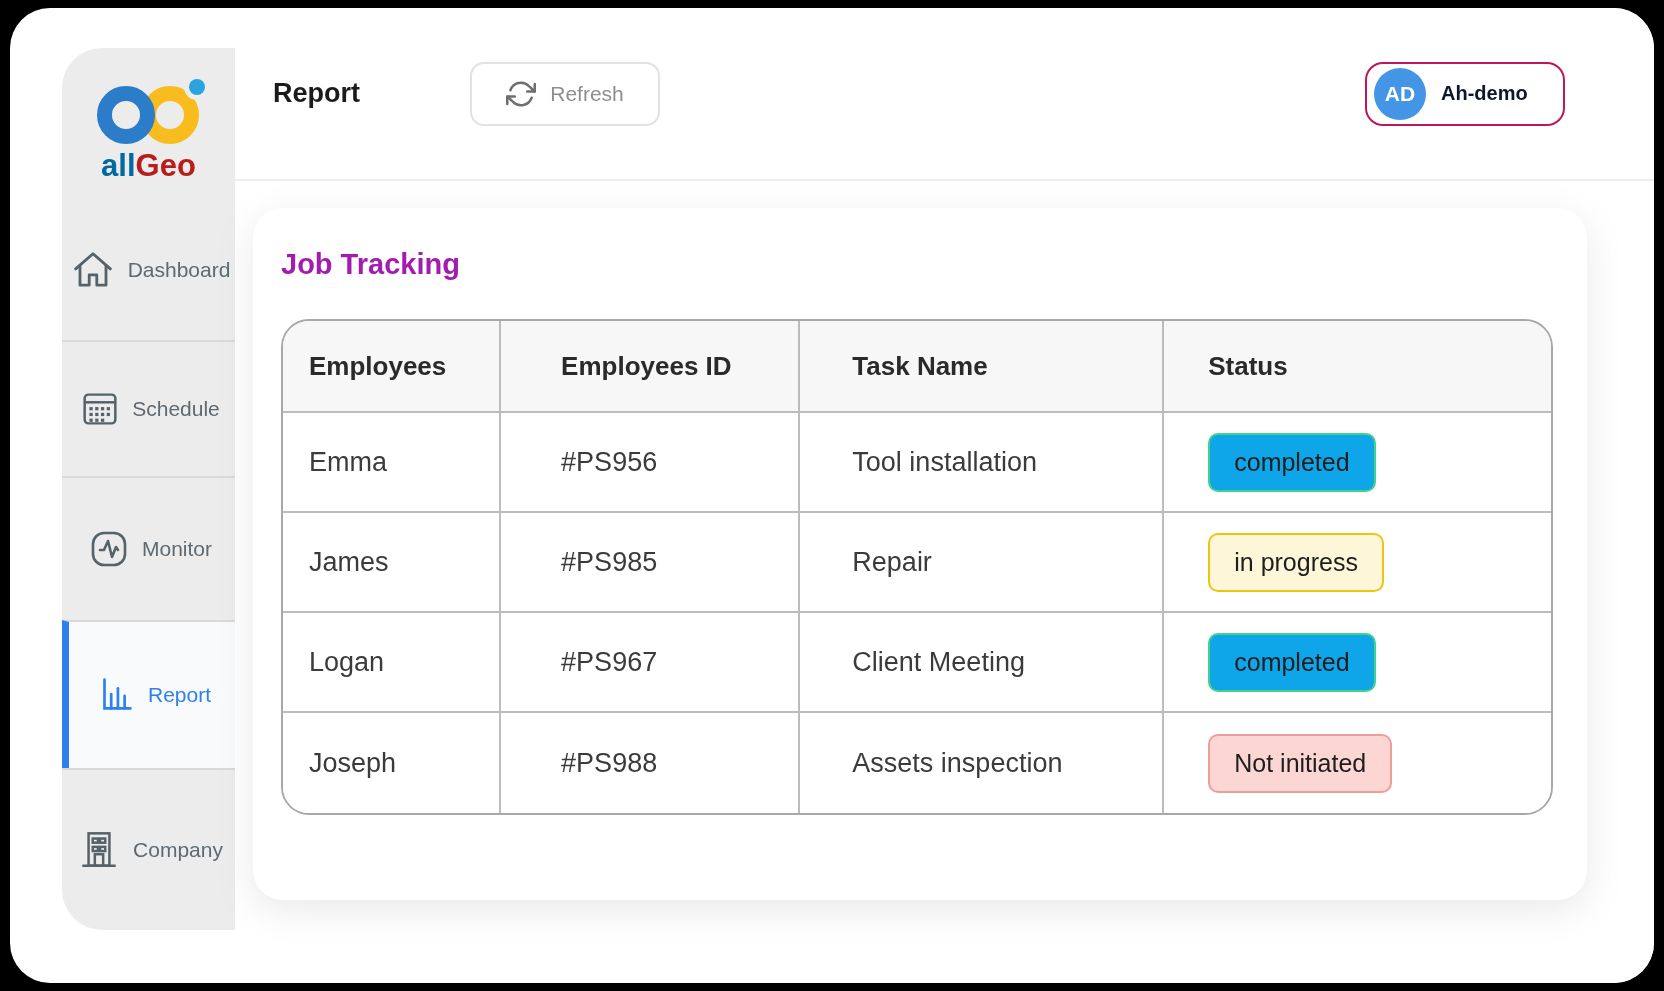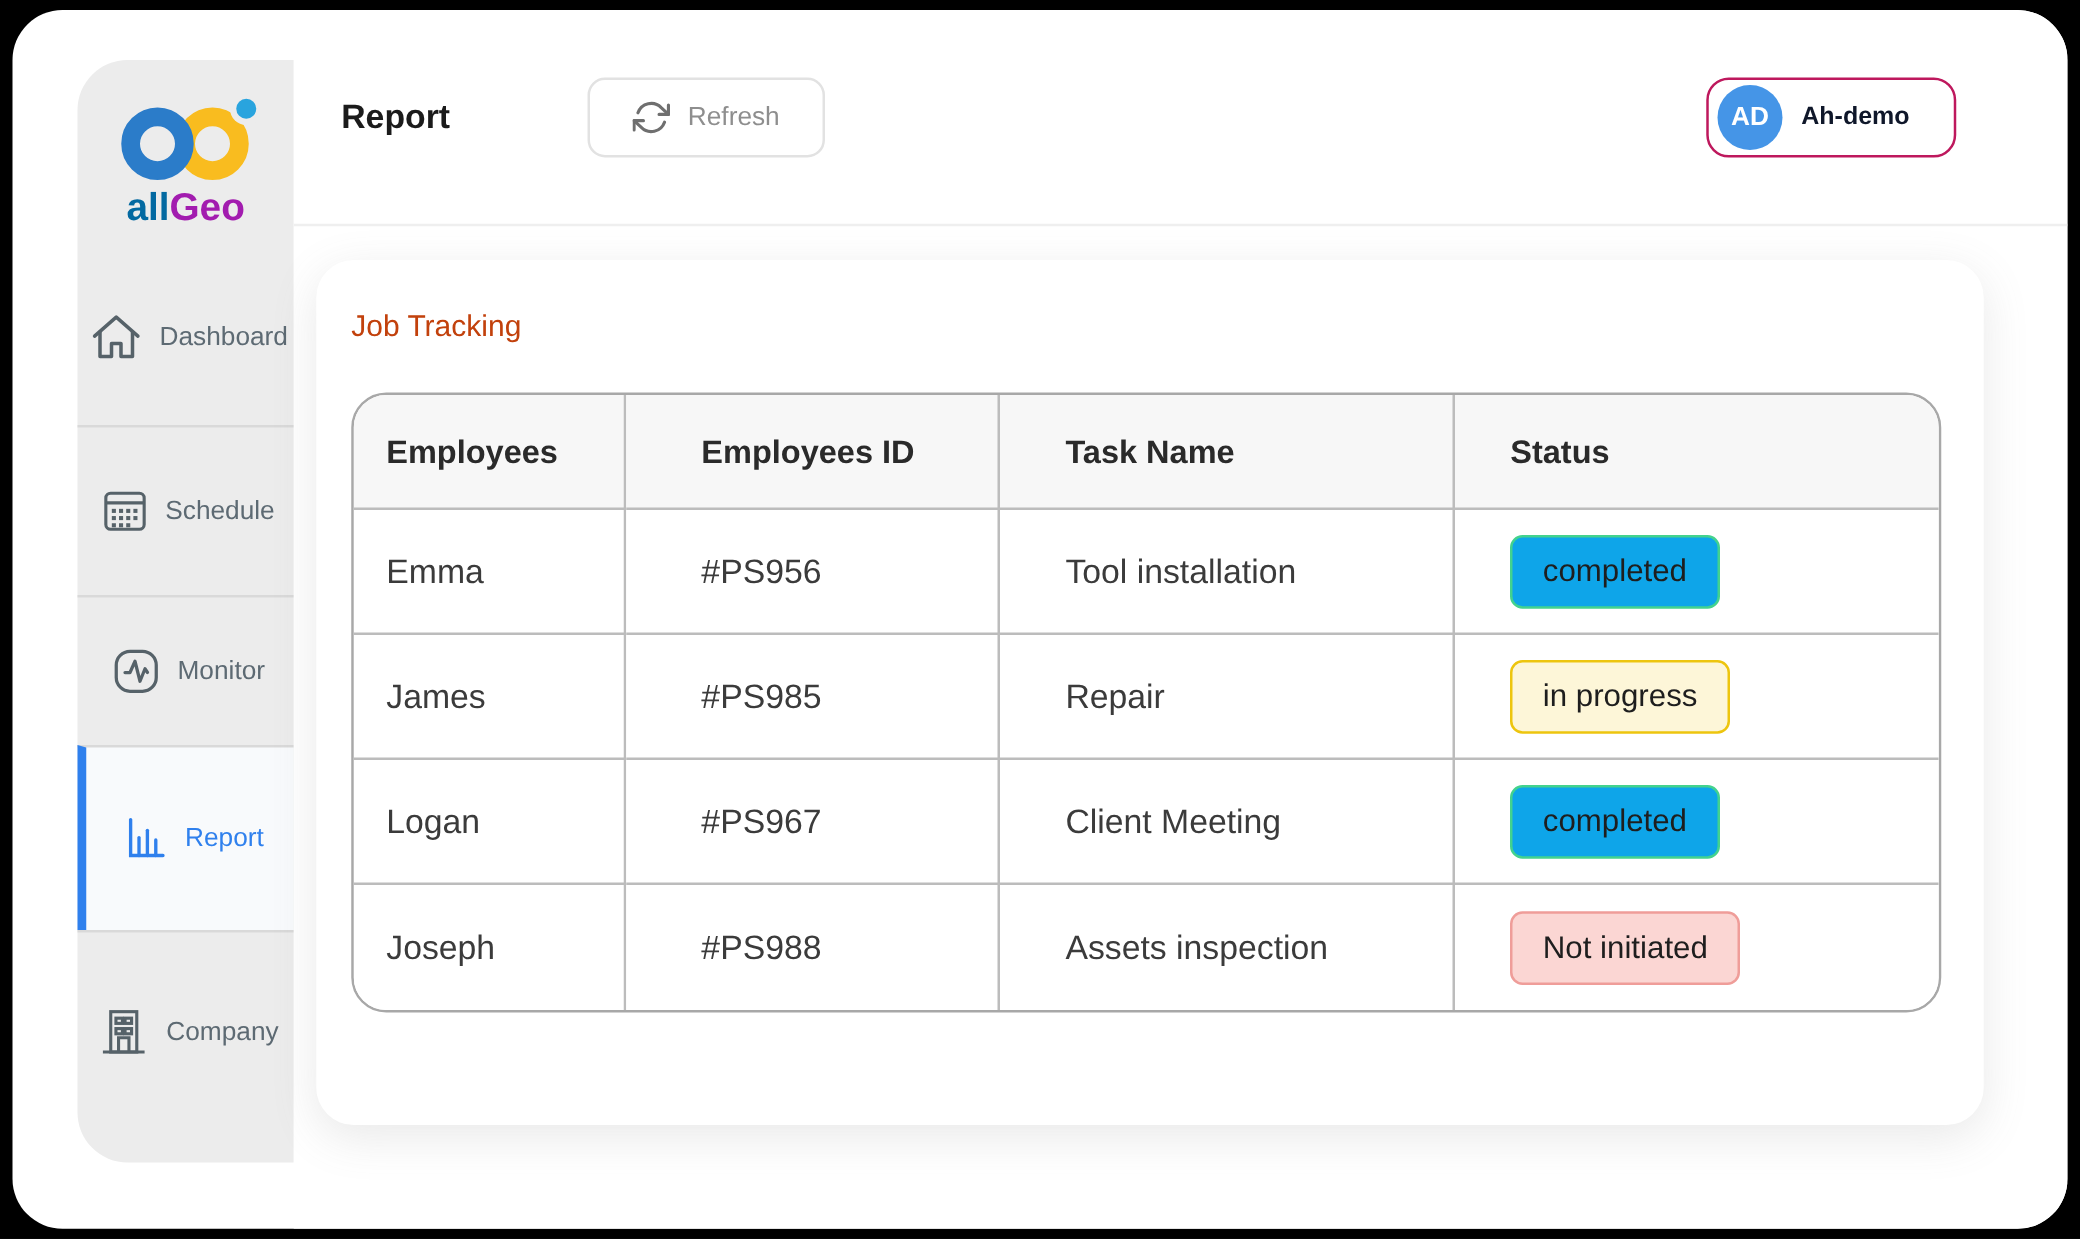--- a/index.html
+++ b/index.html
@@ -16,27 +16,27 @@
   .logo-block { height:152px; display:flex; flex-direction:column; align-items:center;
                 justify-content:center; padding-top:14px; cursor:pointer; }
   .rings { position:relative; width:104px; height:68px; }
   .ring { position:absolute; width:58px; height:58px; border-radius:50%; }
   .ring.blue   { border:15px solid #2b7cc9; left:0;  top:8px; z-index:2; }
   .ring.yellow { border:15px solid #f9bc1f; left:44px; top:8px; z-index:1; }
   .logo-dot { position:absolute; width:16px; height:16px; border-radius:50%;
               background:#29a4de; right:-4px; top:1px; z-index:3;
               box-shadow:0 0 0 5px #ececec; }
   .logo-text { font-size:31px; font-weight:700; margin-top:2px; letter-spacing:0; }
-  .lt-all { color:#0369a1; } .lt-geo { color:#a21caf; }
+  .lt-all { color:#0369a1; } .lt-geo { color:#b91c1c; }
 
   .nav-item { display:flex; flex-direction:row; align-items:center; justify-content:center;
               gap:9px; cursor:pointer; }
   .nav-sep { border-top:2px solid #d9d9d9; }
   .nav-label { font-size:21px; color:#5d6a73; }
-  .ni-dashboard { height:140px; } .ni-schedule { height:136px; } .ni-monitor { height:120px; }
+  .ni-dashboard { height:140px; } .ni-schedule { height:136px; } .ni-monitor { height:144px; }
   .ni-report { height:148px; } .ni-company { height:162px; }
   .nav-item.active { background:#f8fafc; border-left:7px solid #2f80ed; }
   .nav-item.active .nav-label { color:#2f80ed; }
 
   
   .main { position:absolute; left:225px; top:0; right:0; bottom:0; background:#fff; }
   .topbar { height:173px; display:flex; align-items:center;
             padding:0 89px 0 38px; border-bottom:2px solid #efefef; }
   .page-title { font-size:27px; font-weight:700; color:#1b1b1b; margin:0; }
   .refresh-btn { margin-left:110px; width:190px; height:64px; border:2px solid #e2e2e2;
@@ -50,21 +50,21 @@
             font-weight:700; font-size:21px; display:flex; align-items:center;
             justify-content:center; }
   .user-name { font-size:20px; font-weight:700; color:#0f172a; }
 
   
   .card { position:absolute; left:18px; top:200px; width:1334px; height:692px;
           background:#fff; border-radius:30px;
           box-shadow:0 10px 36px rgba(120,120,120,.16); }
   .card-head { display:flex; align-items:center; justify-content:space-between;
                padding:40px 35px 0 28px; }
-  .card-title { font-size:24px; font-weight:400; color:#c2410c; margin:0; }
+  .card-title { font-size:29px; font-weight:700; color:#a21caf; margin:0; }
   .select { width:272px; height:53px; border:2px solid #5f9ceb; border-radius:16px;
             display:flex; align-items:center; justify-content:space-between;
             padding:0 16px 0 24px; color:#2f80ed; font-size:23px; cursor:pointer;
             background:#fff; }
 
   
   table.jobs { margin:38px 0 0 28px; width:1272px; border-collapse:separate;
                border-spacing:0; table-layout:fixed; border:2px solid #a8a8a8;
                border-radius:28px; overflow:hidden; }
   .jobs th { height:92px; background:#f7f7f7; font-weight:700; color:#2a2a2a;

